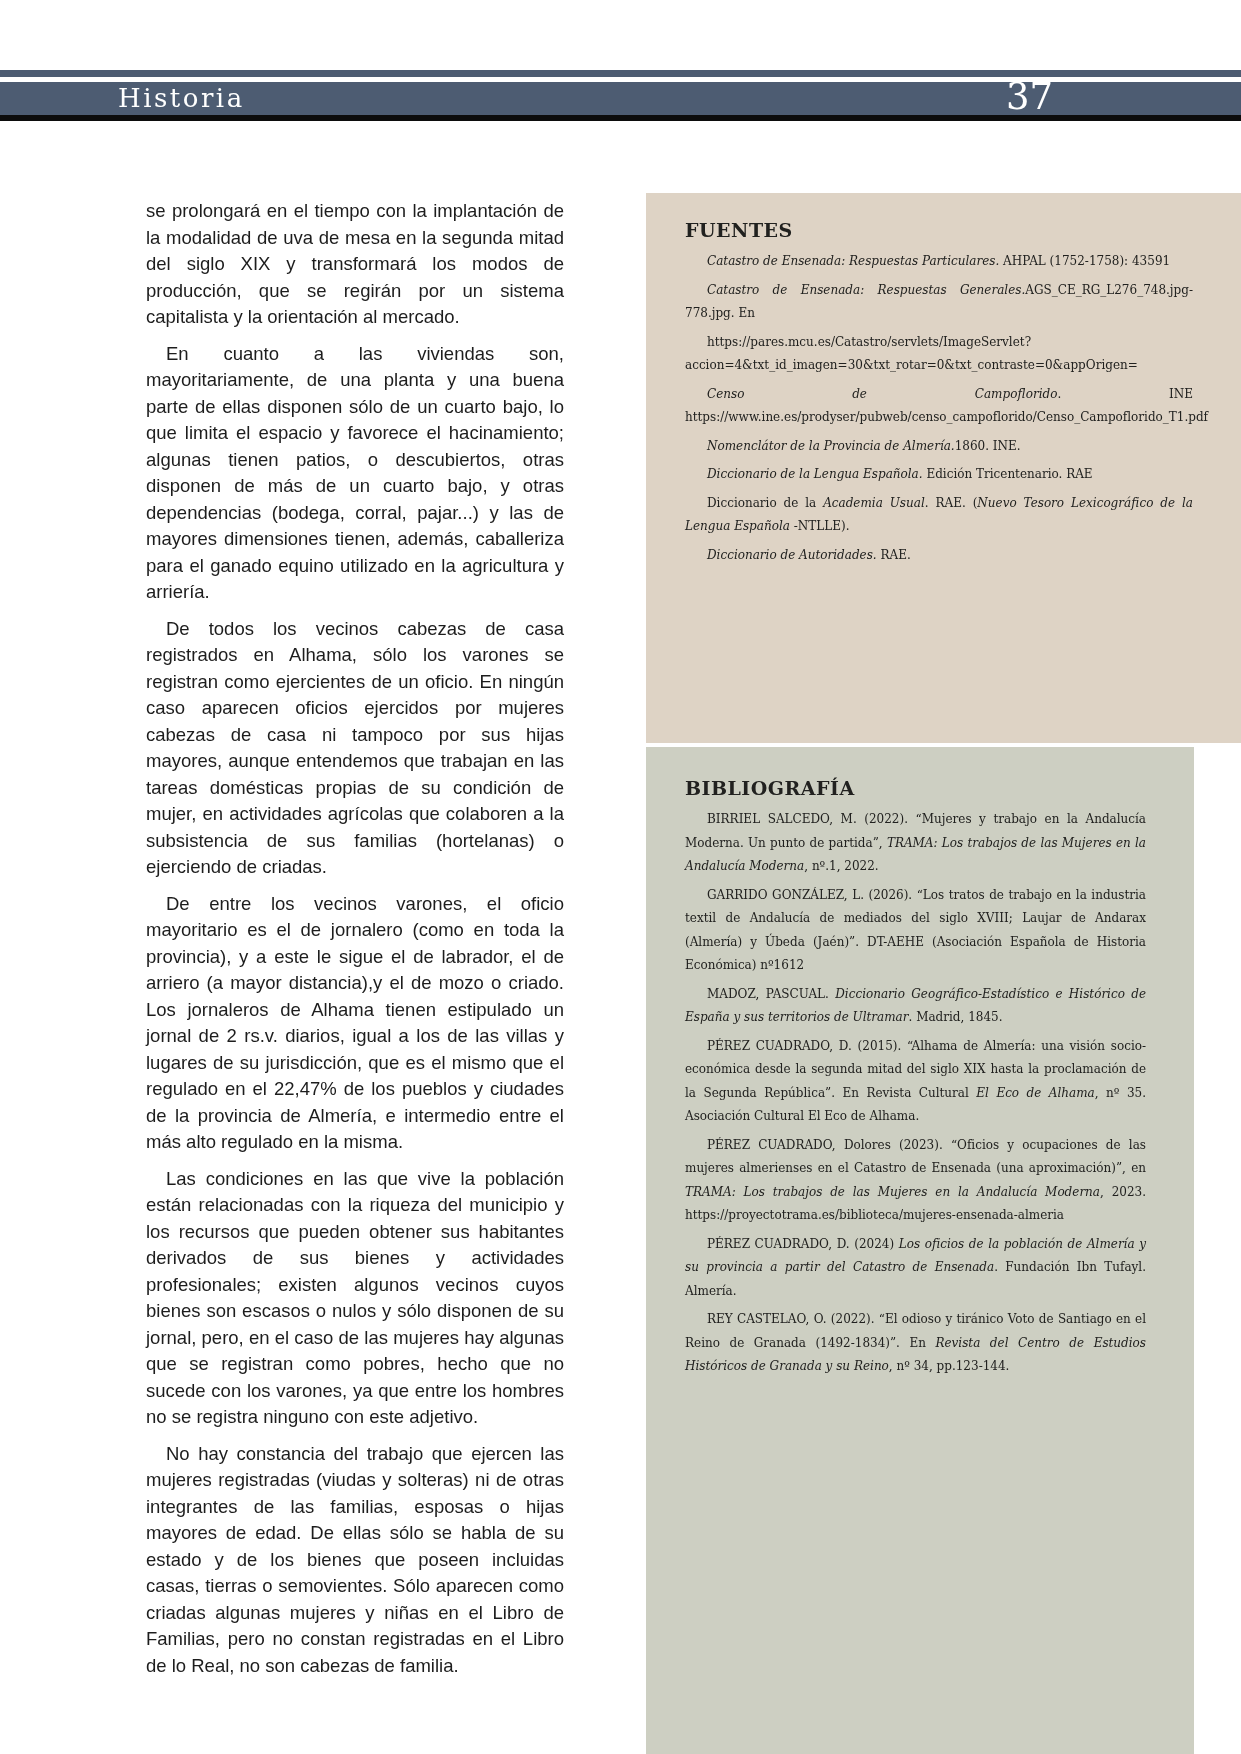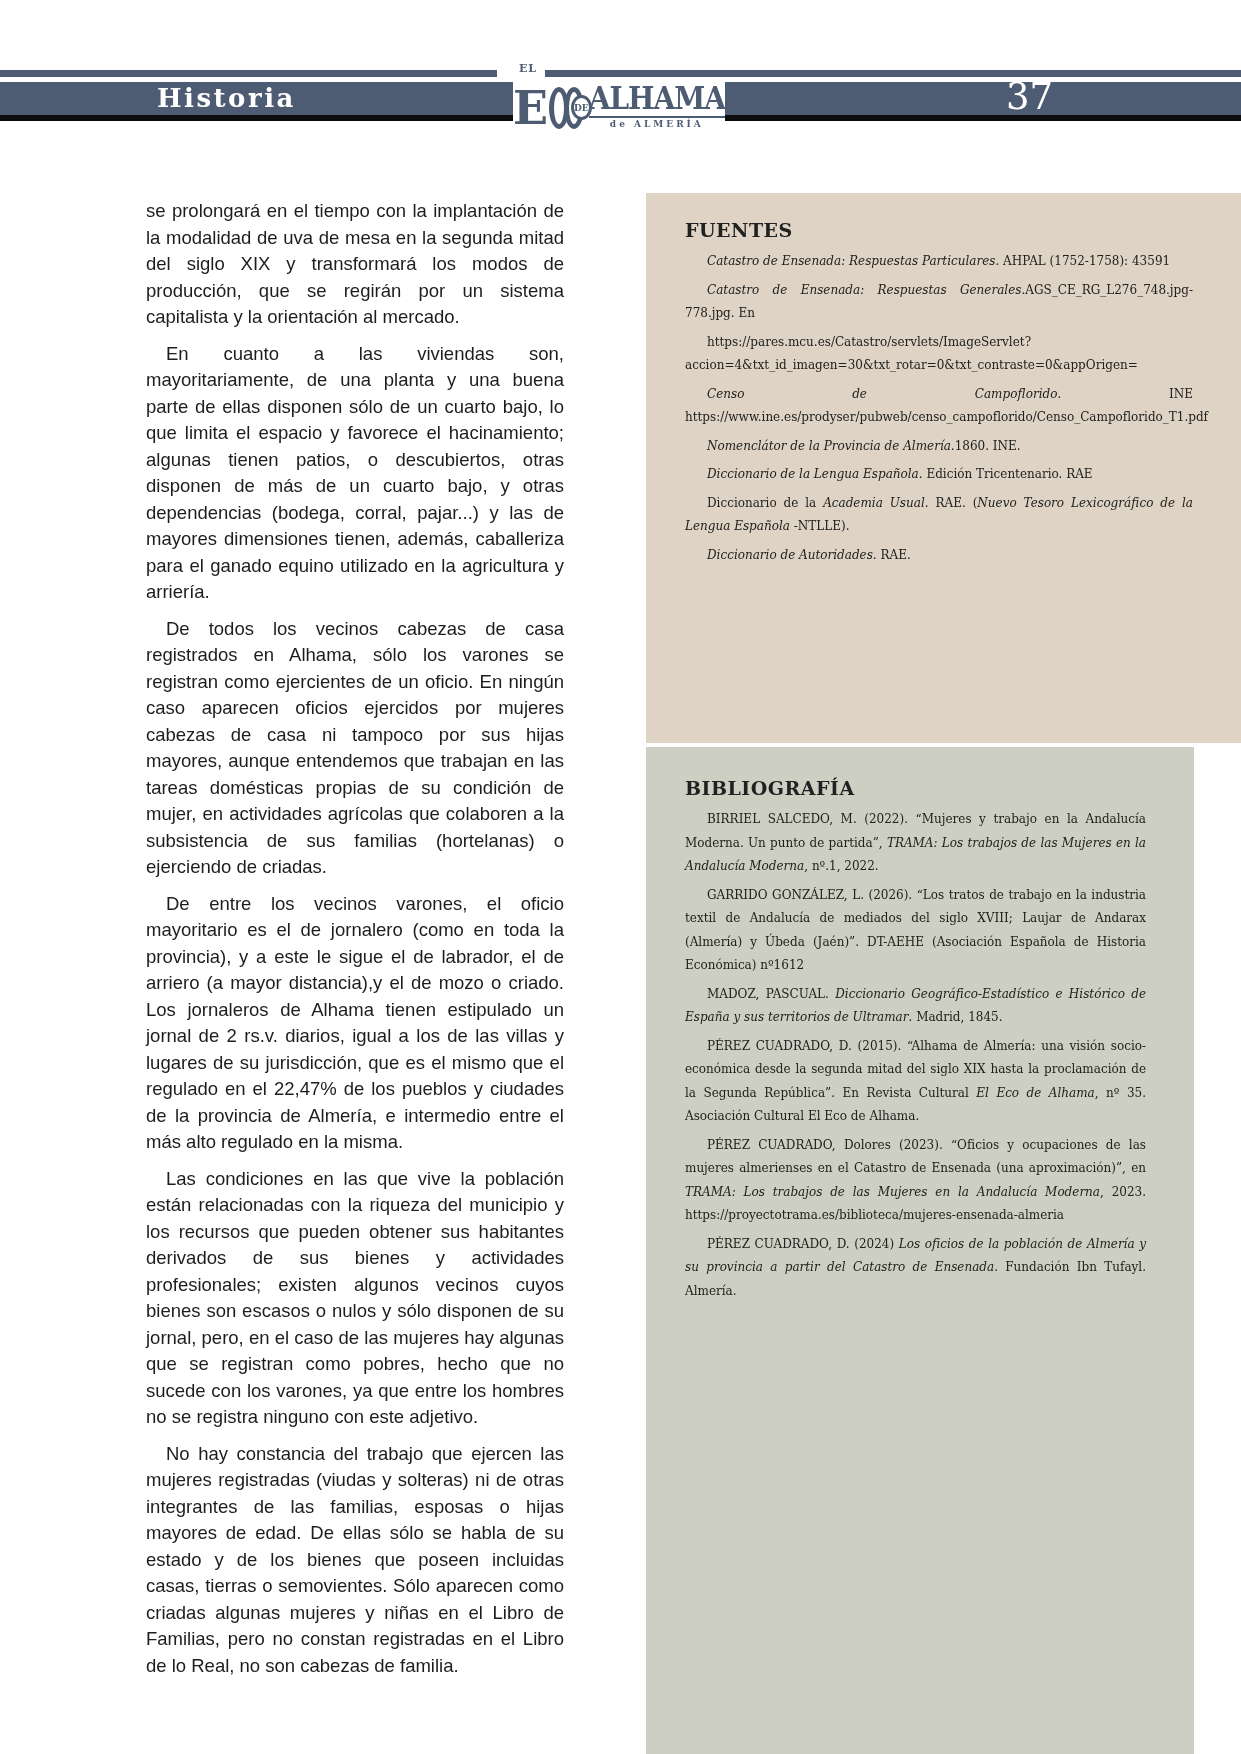--- a/index.html
+++ b/index.html
@@ -13,22 +13,22 @@
     position:relative;width:1241px;height:1754px;background:#ffffff;
     overflow:hidden;font-family:"Liberation Sans",sans-serif;
   }
 
   
   .hairline{position:absolute;left:0;top:70px;width:1241px;height:7px;background:var(--slate);}
   .band{position:absolute;left:0;top:82px;width:1241px;height:33px;background:var(--slate);}
   .blackline{position:absolute;left:0;top:115px;width:1241px;height:6px;background:#0c0c0c;}
   .section-title{
     position:absolute;left:118px;top:82px;height:33px;line-height:32px;
-    color:#ffffff;font-family:"DejaVu Serif",serif;font-weight:bold;
-    font-size:26px;letter-spacing:2.5px;margin-left:39px;
+    color:#ffffff;font-family:"DejaVu Serif",serif;font-weight:normal;
+    font-size:26px;letter-spacing:2.5px;
   }
   .page-number{
     position:absolute;right:188px;top:76px;color:#ffffff;
     font-family:"DejaVu Serif",serif;font-weight:normal;font-size:37px;line-height:42px;
   }
 
   
   .logo{position:absolute;left:497px;top:60px;width:228px;height:78px;}
   .logo-el{
     position:absolute;left:0;top:0;width:48px;height:17px;background:#ffffff;
@@ -83,33 +83,20 @@
 
 <div class="page">
 
   <div class="hairline"></div>
   <div class="band"></div>
   <div class="blackline"></div>
 
   <div class="section-title">Historia</div>
   <div class="page-number">37</div>
 
-  <div class="logo">
-    <div class="logo-el">EL</div>
-    <div class="logo-box">
-      <span class="logo-e">E</span>
-      <span class="ring c"></span>
-      <span class="ring o"></span>
-      <span class="ring-de">DE</span>
-      <span class="logo-right">
-        <span class="logo-alhama">ALHAMA</span>
-        <span class="logo-sub">de ALMERÍA</span>
-      </span>
-    </div>
-  </div>
 
   <div class="article">
       <p class="para">se prolongará en el tiempo con la implantación de la modalidad de uva de mesa en la segunda mitad del siglo XIX y transformará los modos de producción, que se regirán por un sistema capitalista y la orientación al mercado.</p>
       <p class="para ind">En cuanto a las viviendas son, mayoritariamente, de una planta y una buena parte de ellas disponen sólo de un cuarto bajo, lo que limita el espacio y favorece el hacinamiento; algunas tienen patios, o descubiertos, otras disponen de más de un cuarto bajo, y otras dependencias (bodega, corral, pajar...) y las de mayores dimensiones tienen, además, caballeriza para el ganado equino utilizado en la agricultura y arriería.</p>
       <p class="para ind">De todos los vecinos cabezas de casa registrados en Alhama, sólo los varones se registran como ejercientes de un oficio. En ningún caso aparecen oficios ejercidos por mujeres cabezas de casa ni tampoco por sus hijas mayores, aunque entendemos que trabajan en las tareas domésticas propias de su condición de mujer, en actividades agrícolas que colaboren a la subsistencia de sus familias (hortelanas) o ejerciendo de criadas.</p>
       <p class="para ind">De entre los vecinos varones, el oficio mayoritario es el de jornalero (como en toda la provincia), y a este le sigue el de labrador, el de arriero (a mayor distancia),y el de mozo o criado. Los jornaleros de Alhama tienen estipulado un jornal de 2 rs.v. diarios, igual a los de las villas y lugares de su jurisdicción, que es el mismo que el regulado en el 22,47% de los pueblos y ciudades de la provincia de Almería, e intermedio entre el más alto regulado en la misma.</p>
       <p class="para ind">Las condiciones en las que vive la población están relacionadas con la riqueza del municipio y los recursos que pueden obtener sus habitantes derivados de sus bienes y actividades profesionales; existen algunos vecinos cuyos bienes son escasos o nulos y sólo disponen de su jornal, pero, en el caso de las mujeres hay algunas que se registran como pobres, hecho que no sucede con los varones, ya que entre los hombres no se registra ninguno con este adjetivo.</p>
       <p class="para ind">No hay constancia del trabajo que ejercen las mujeres registradas (viudas y solteras) ni de otras integrantes de las familias, esposas o hijas mayores de edad. De ellas sólo se habla de su estado y de los bienes que poseen incluidas casas, tierras o semovientes. Sólo aparecen como criadas algunas mujeres y niñas en el Libro de Familias, pero no constan registradas en el Libro de lo Real, no son cabezas de familia.</p>
     </div>
 
@@ -129,16 +116,17 @@
 
   <section class="panel biblio">
     <h3>BIBLIOGRAFÍA</h3>
     <div>
         <p class="entry"><span>BIRRIEL SALCEDO, M. (2022). “Mujeres y trabajo en la Andalucía Moderna. Un punto de partida”, </span><i>TRAMA: Los trabajos de las Mujeres en la Andalucía Moderna</i><span>, nº.1, 2022.</span></p>
         <p class="entry"><span>GARRIDO GONZÁLEZ, L. (2026). “Los tratos de trabajo en la industria textil de Andalucía de mediados del siglo XVIII; Laujar de Andarax (Almería) y Úbeda (Jaén)”. DT-AEHE (Asociación Española de Historia Económica) nº1612</span></p>
         <p class="entry"><span>MADOZ, PASCUAL. </span><i>Diccionario Geográfico-Estadístico e Histórico de España y sus territorios de Ultramar</i><span>. Madrid, 1845.</span></p>
         <p class="entry"><span>PÉREZ CUADRADO, D. (2015). “Alhama de Almería: una visión socio-económica desde la segunda mitad del siglo XIX hasta la proclamación de la Segunda República”. En Revista Cultural </span><i>El Eco de Alhama</i><span>, nº 35. Asociación Cultural El Eco de Alhama.</span></p>
         <p class="entry"><span>PÉREZ CUADRADO, Dolores (2023). “Oficios y ocupaciones de las mujeres almerienses en el Catastro de Ensenada (una aproximación)”, en </span><i>TRAMA: Los trabajos de las Mujeres en la Andalucía Moderna</i><span>, 2023. https://proyectotrama.es/biblioteca/mujeres-ensenada-almeria</span></p>
         <p class="entry"><span>PÉREZ CUADRADO, D. (2024) </span><i>Los oficios de la población de Almería y su provincia a partir del Catastro de Ensenada</i><span>. Fundación Ibn Tufayl. Almería.</span></p>
+        <p class="entry"><span>REY CASTELAO, O. (2022). “El odioso y tiránico Voto de Santiago en el Reino de Granada (1492-1834)”. En </span><i>Revista del Centro de Estudios Históricos de Granada y su Reino</i><span>, nº 34, pp.123-144.</span></p>
       </div>
   </section>
 
 </div>
 
 </body></html>

